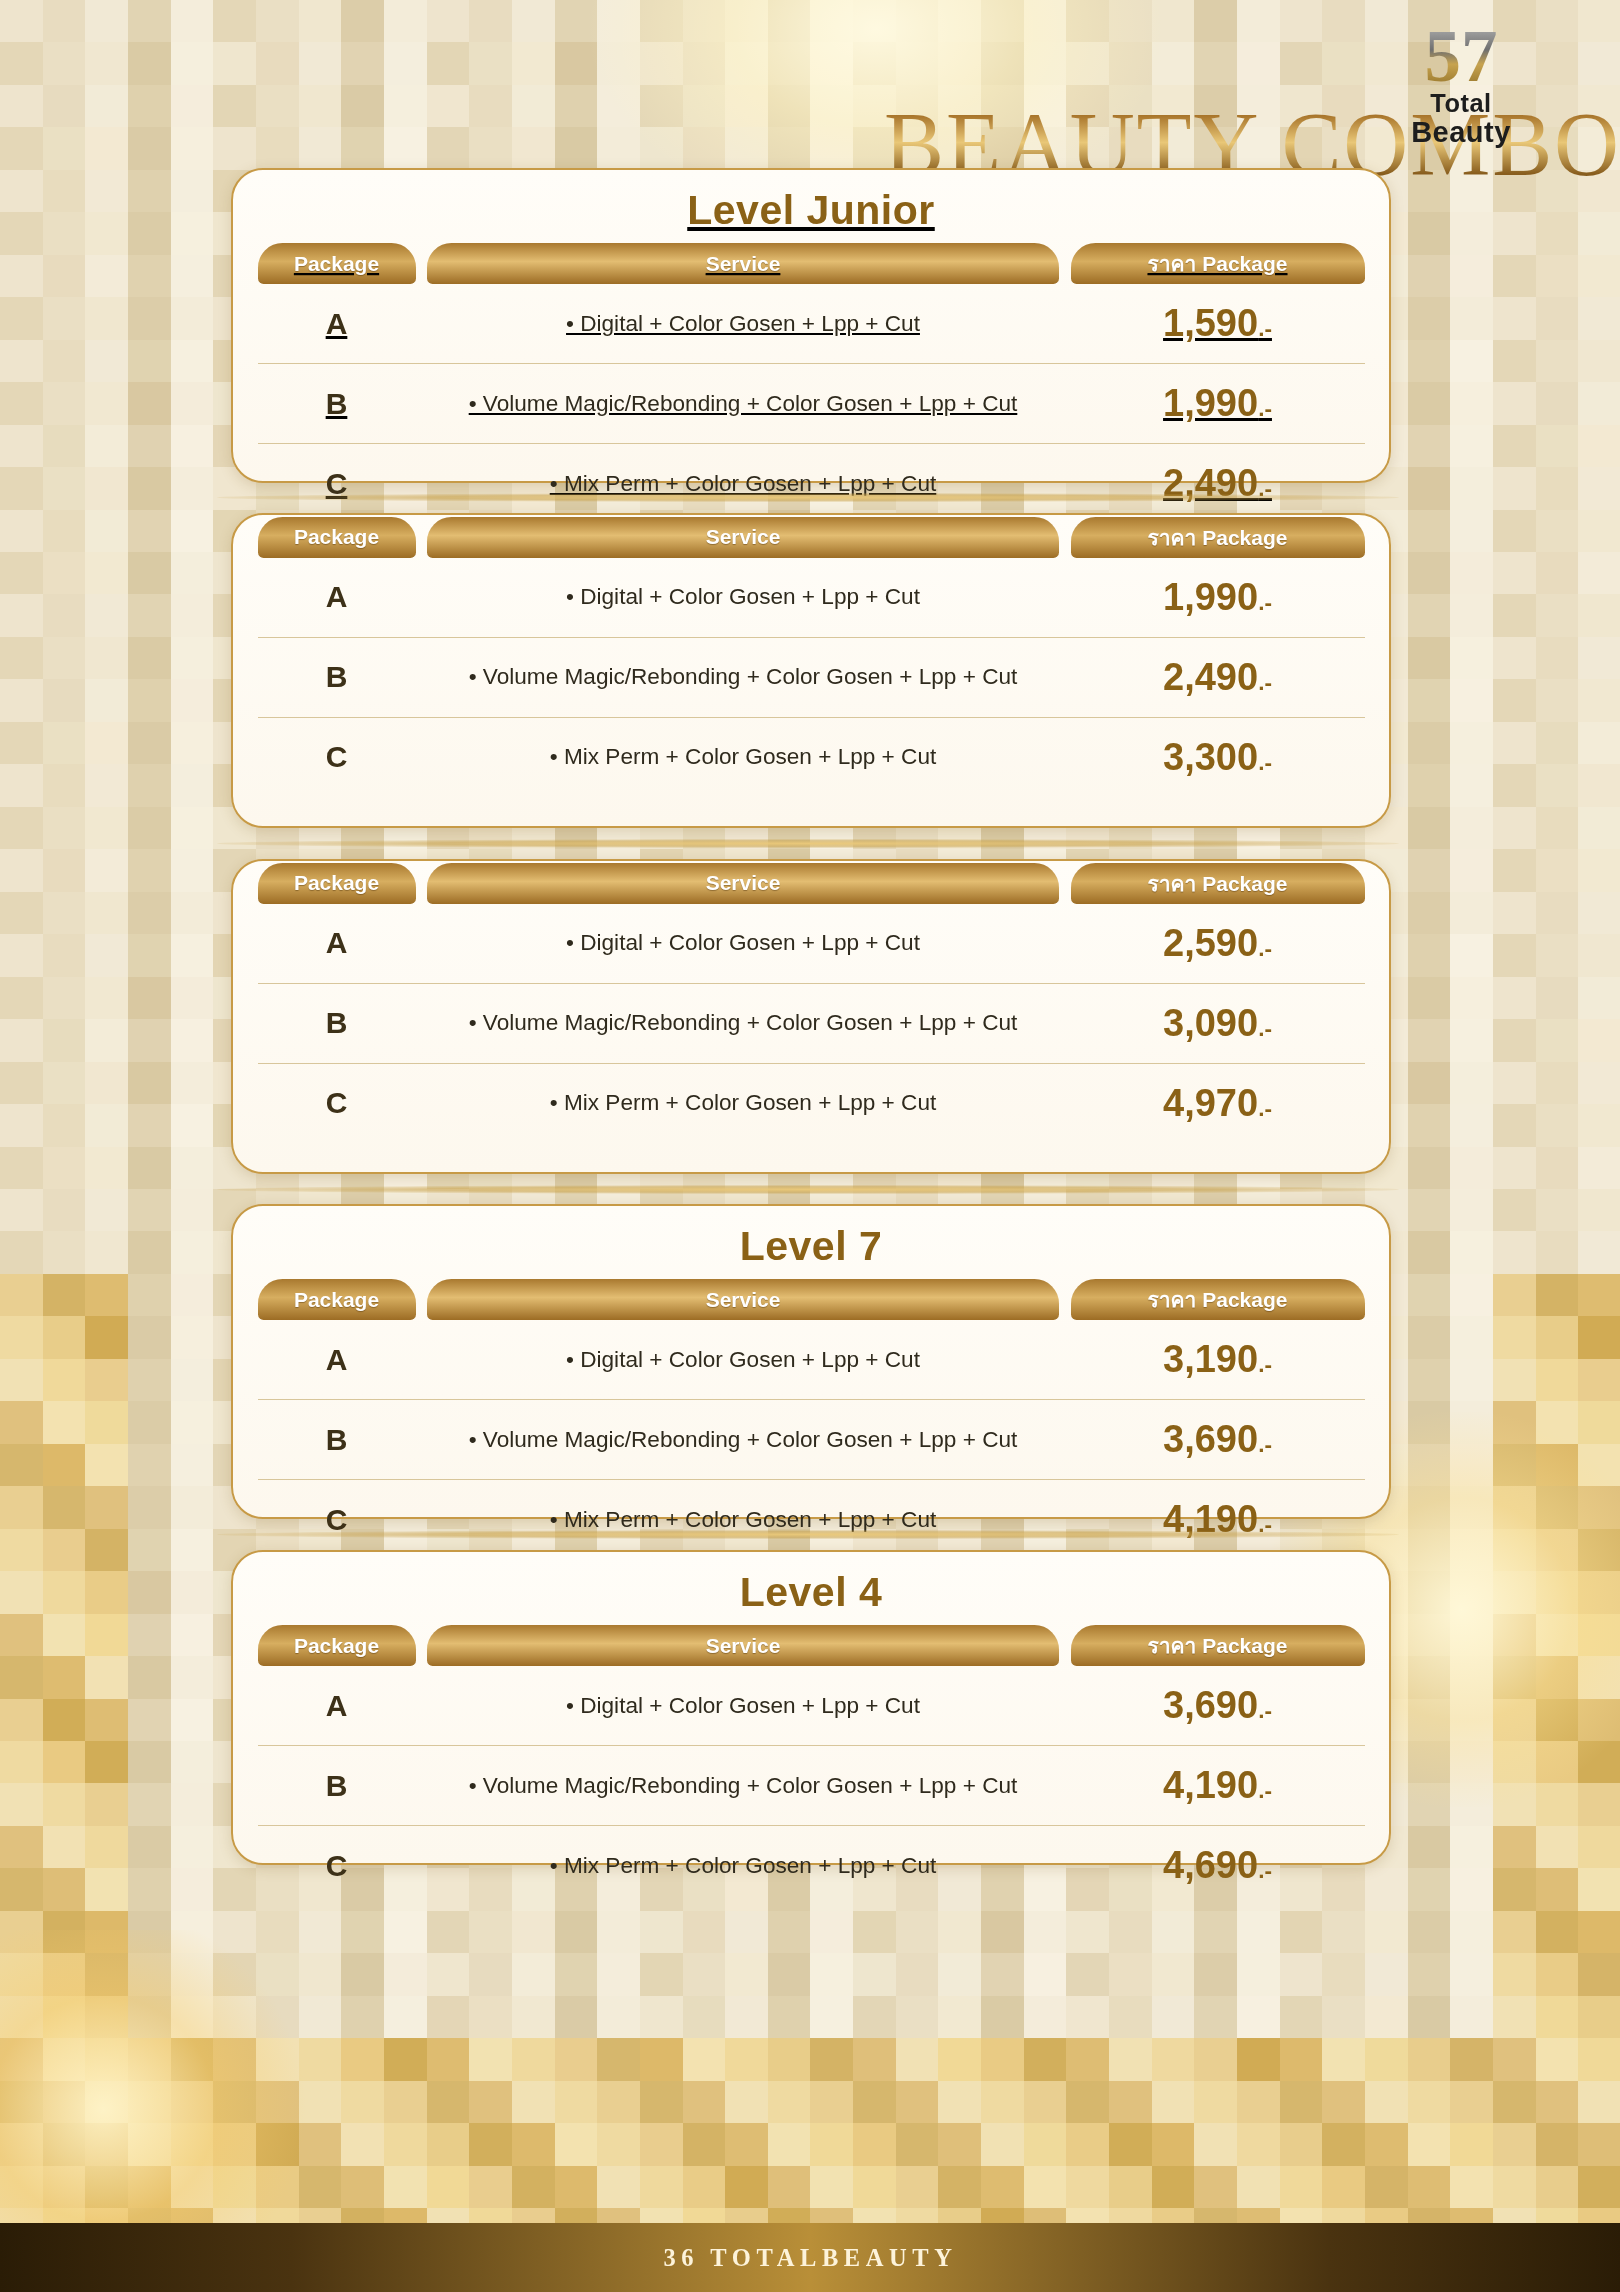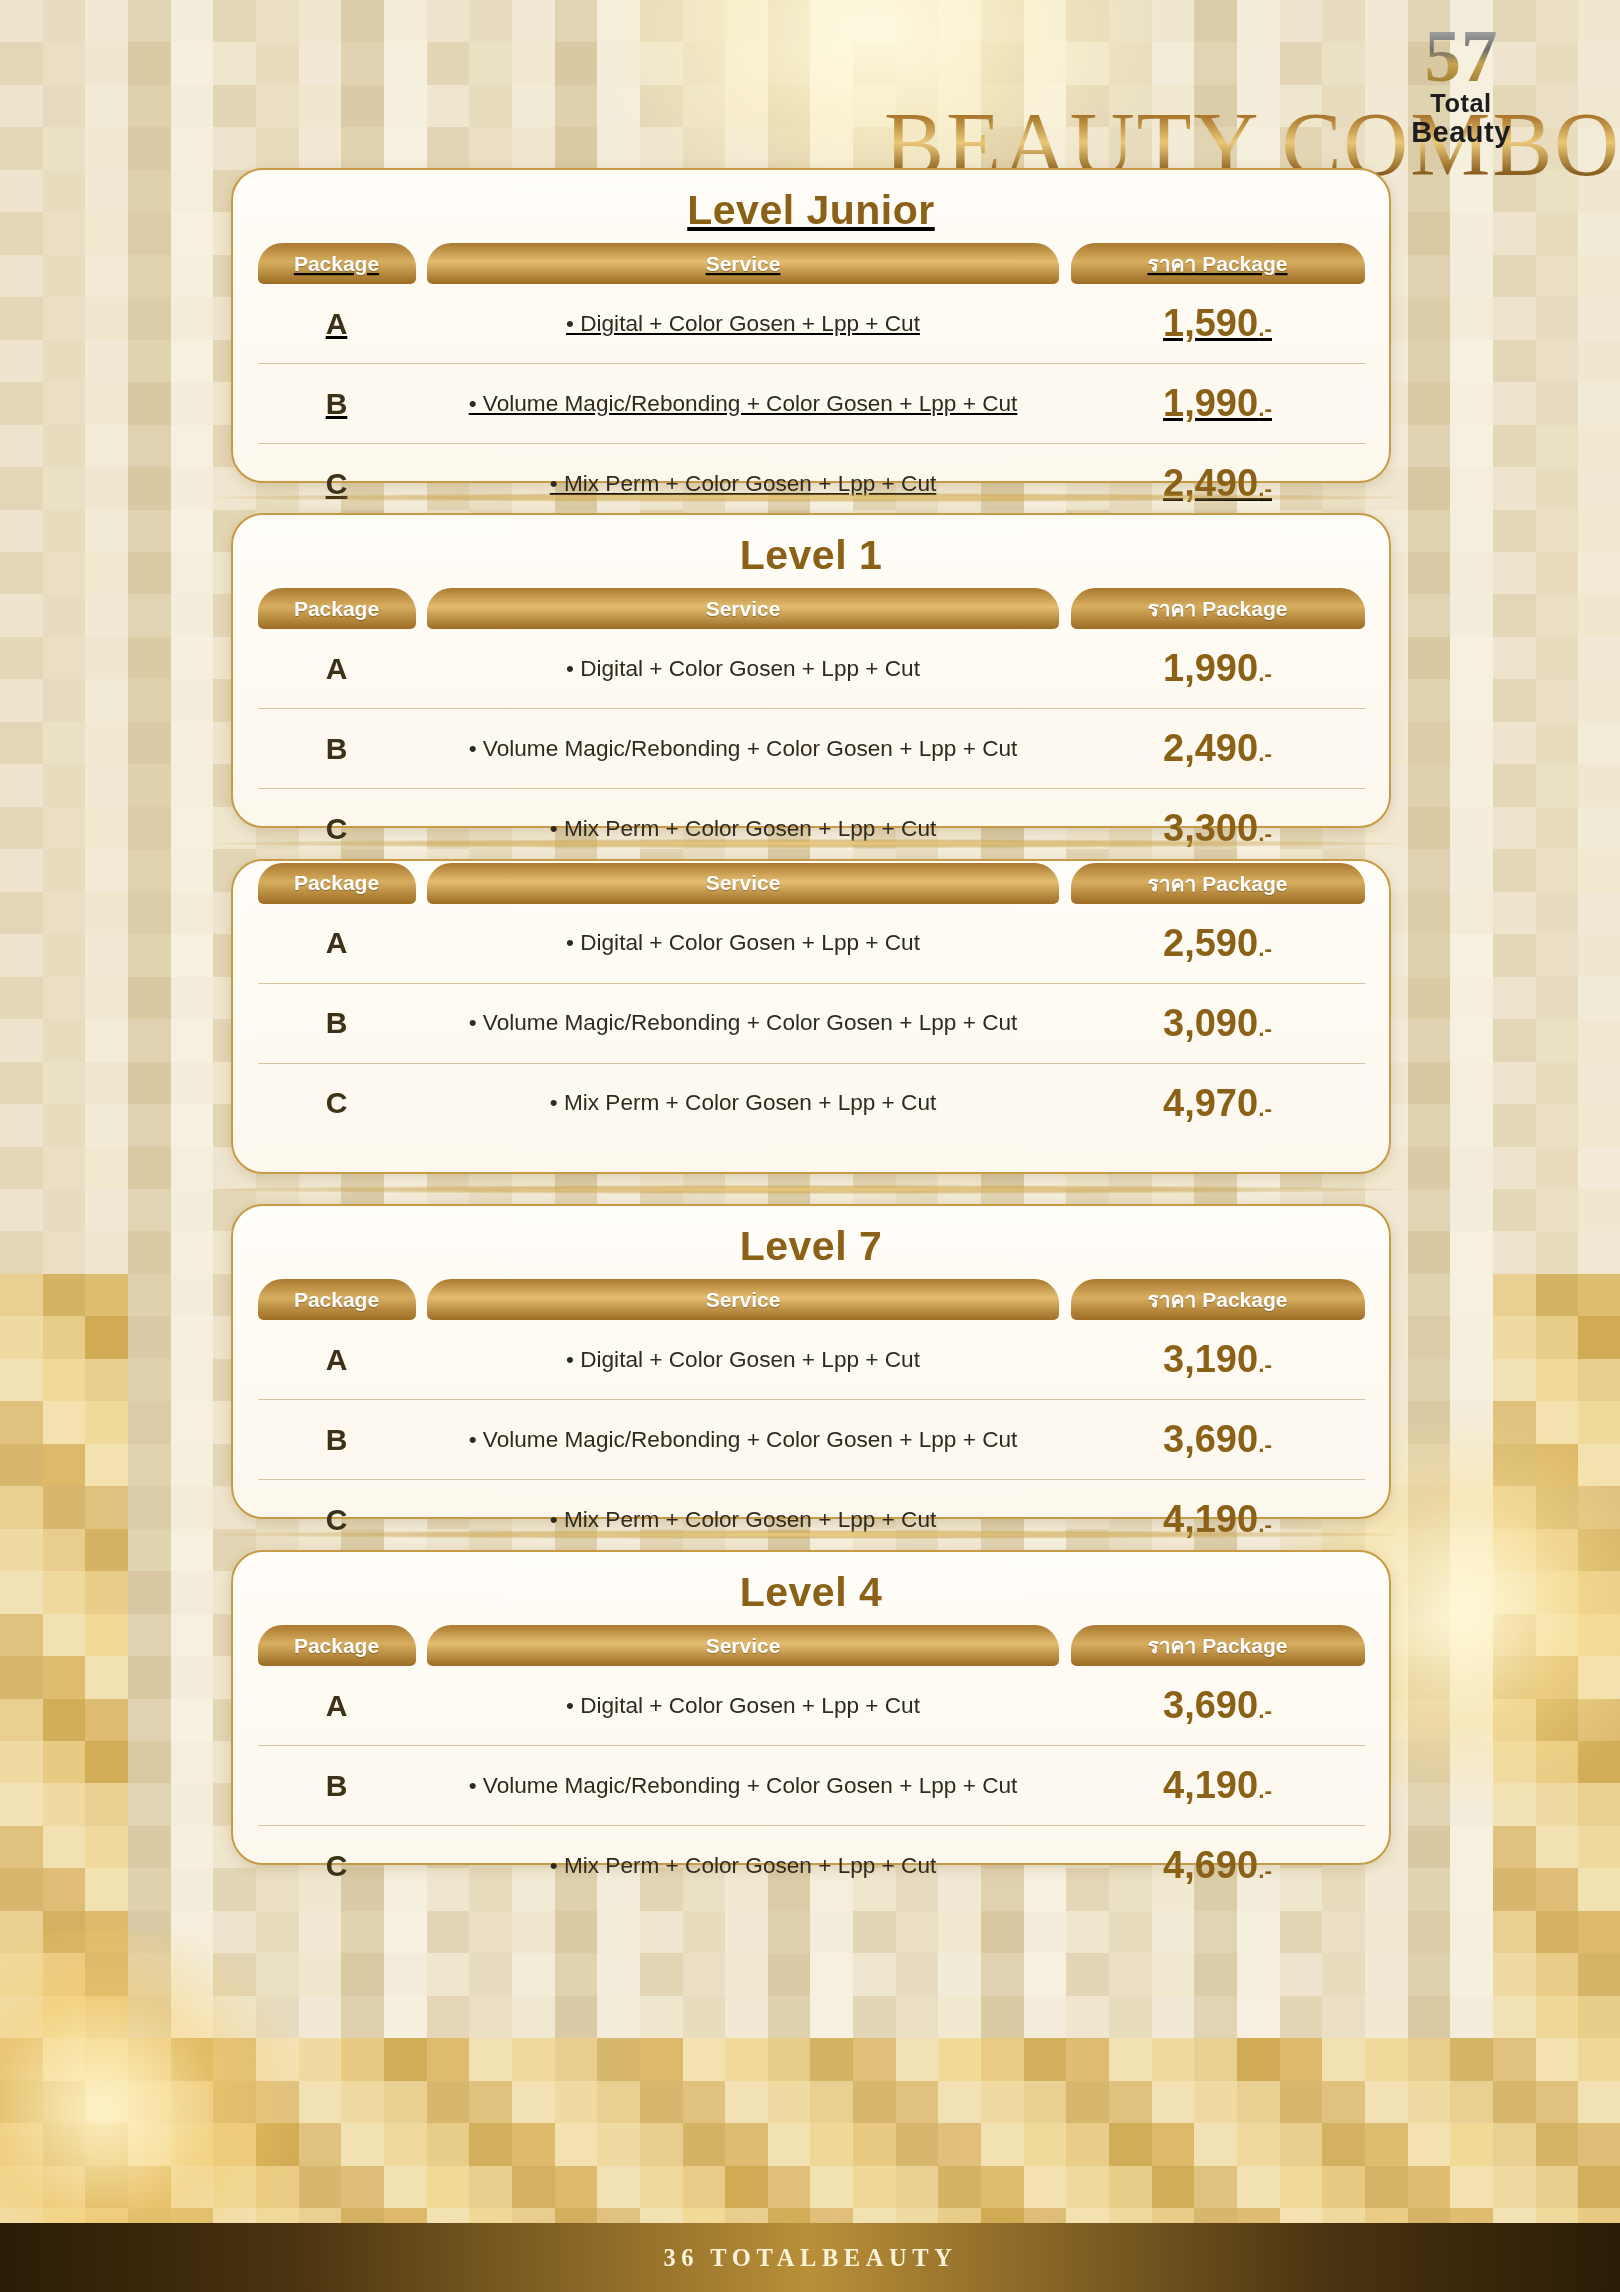--- a/index.html
+++ b/index.html
@@ -2229,21 +2229,20 @@
             <div class="c-price"><span>1,990</span><span class="suffix">.-</span></div>
           </div>
           <div class="row">
             <div class="c-pkg">C</div>
             <div class="c-svc">• Mix Perm + Color Gosen + Lpp + Cut</div>
             <div class="c-price"><span>2,490</span><span class="suffix">.-</span></div>
           </div>
         </div>
       </div>
       <div class="card" style="top: 513px; height: 311px;">
-        <div class="card-title">Level 1</div>
         <div class="hdr-row">
           <div class="pill pkg">Package</div>
           <div class="pill svc">Service</div>
           <div class="pill price">ราคา Package</div>
         </div>
         <div class="rows">
           <div class="row">
             <div class="c-pkg">A</div>
             <div class="c-svc">• Digital + Color Gosen + Lpp + Cut</div>
             <div class="c-price"><span>1,990</span><span class="suffix">.-</span></div>

